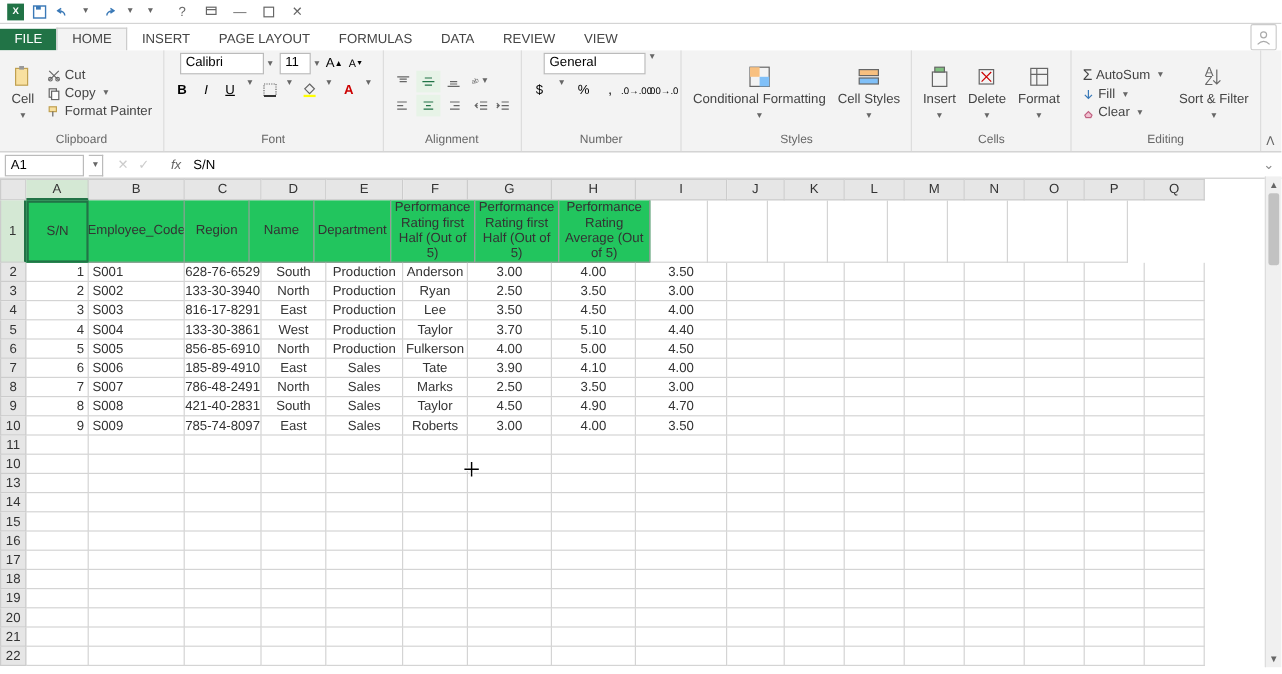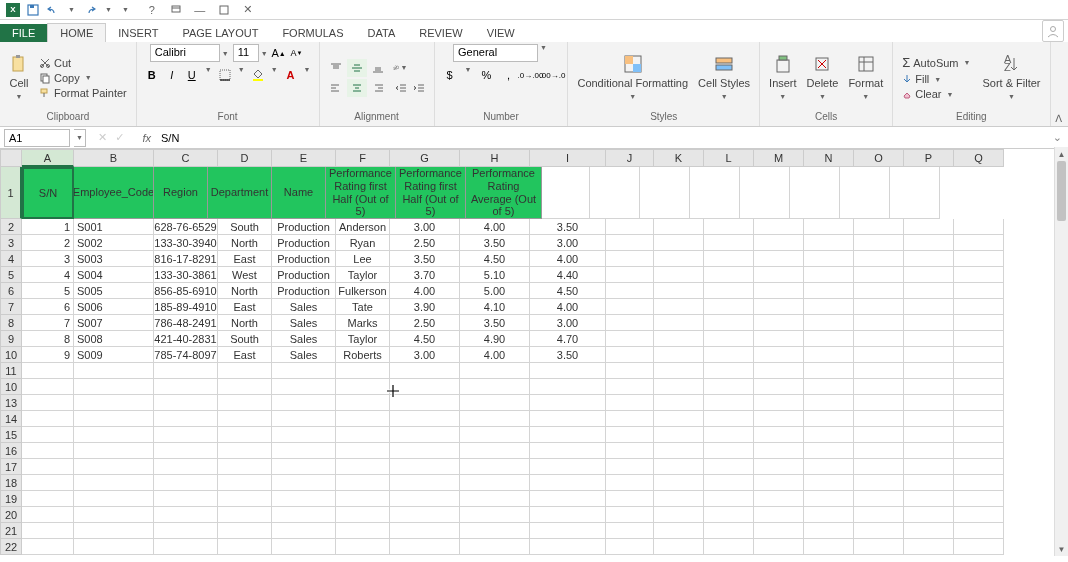--- a/index.html
+++ b/index.html
@@ -433,22 +433,22 @@
         <div class="rownum" style="height:16px">19</div>
         <div class="rownum" style="height:16px">20</div>
         <div class="rownum" style="height:16px">21</div>
         <div class="rownum" style="height:16px">22</div>
       </div>
       <div class="cells">
         <div class="row">
           <div class="cell header selected" style="width:52px;height:52px">S/N</div>
           <div class="cell header" style="width:80px;height:52px">Employee_Code</div>
           <div class="cell header" style="width:54px;height:52px">Region</div>
+          <div class="cell header" style="width:54px;height:52px">Name</div>
           <div class="cell header" style="width:64px;height:52px">Department</div>
-          <div class="cell header" style="width:54px;height:52px">Name</div>
           <div class="cell header" style="width:70px;height:52px">Performance Rating first Half (Out of 5)</div>
           <div class="cell header" style="width:70px;height:52px">Performance Rating first Half (Out of 5)</div>
           <div class="cell header" style="width:76px;height:52px">Performance Rating Average (Out of 5)</div>
           <div class="cell" style="width:48px;height:52px"></div>
           <div class="cell" style="width:50px;height:52px"></div>
           <div class="cell" style="width:50px;height:52px"></div>
           <div class="cell" style="width:50px;height:52px"></div>
           <div class="cell" style="width:50px;height:52px"></div>
           <div class="cell" style="width:50px;height:52px"></div>
           <div class="cell" style="width:50px;height:52px"></div>

